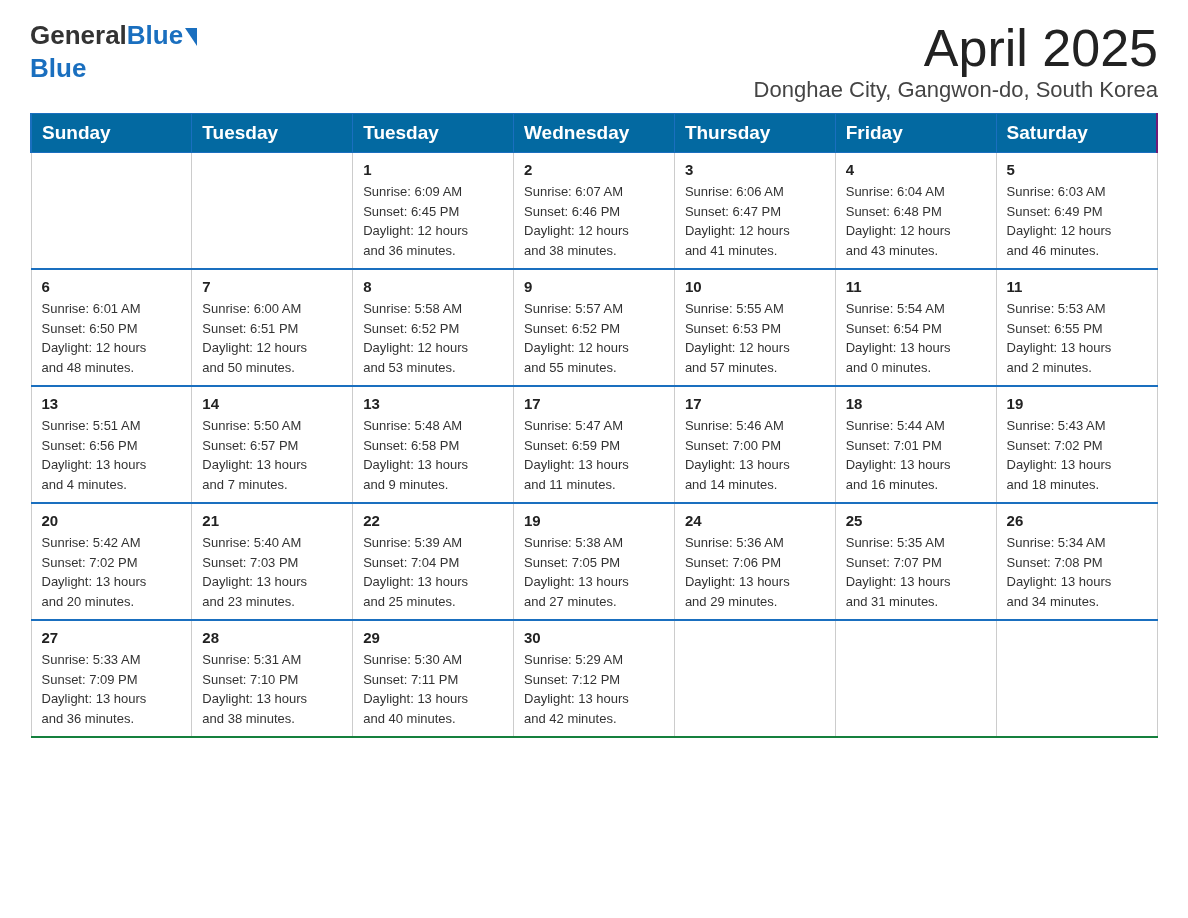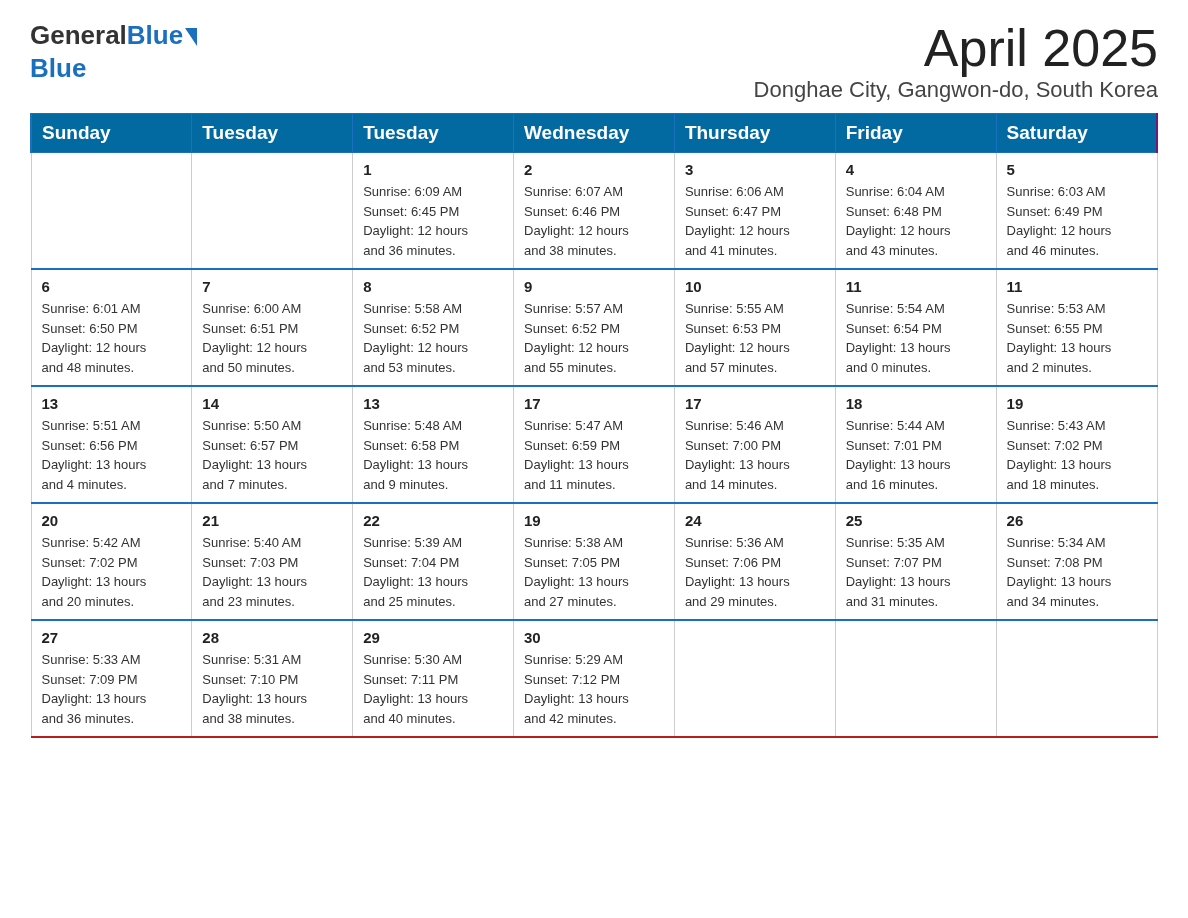--- a/index.html
+++ b/index.html
@@ -96,21 +96,21 @@
     }
     .day-info {
       font-size: 13px;
       color: #333;
       line-height: 1.5;
     }
     .empty-cell {
       background: #fff;
     }
     .calendar tr:last-child td {
-      border-bottom: 2px solid #b91c1c;
+      border-bottom: 2px solid #15803d;
     }
     .calendar thead tr th:first-child {
       border-left: 2px solid #1a6fbf;
     }
     .calendar thead tr th:last-child {
       border-right: 2px solid #701a75;
     }
     .row-border-top td {
       border-top: 2px solid #1a6fbf;
     }

